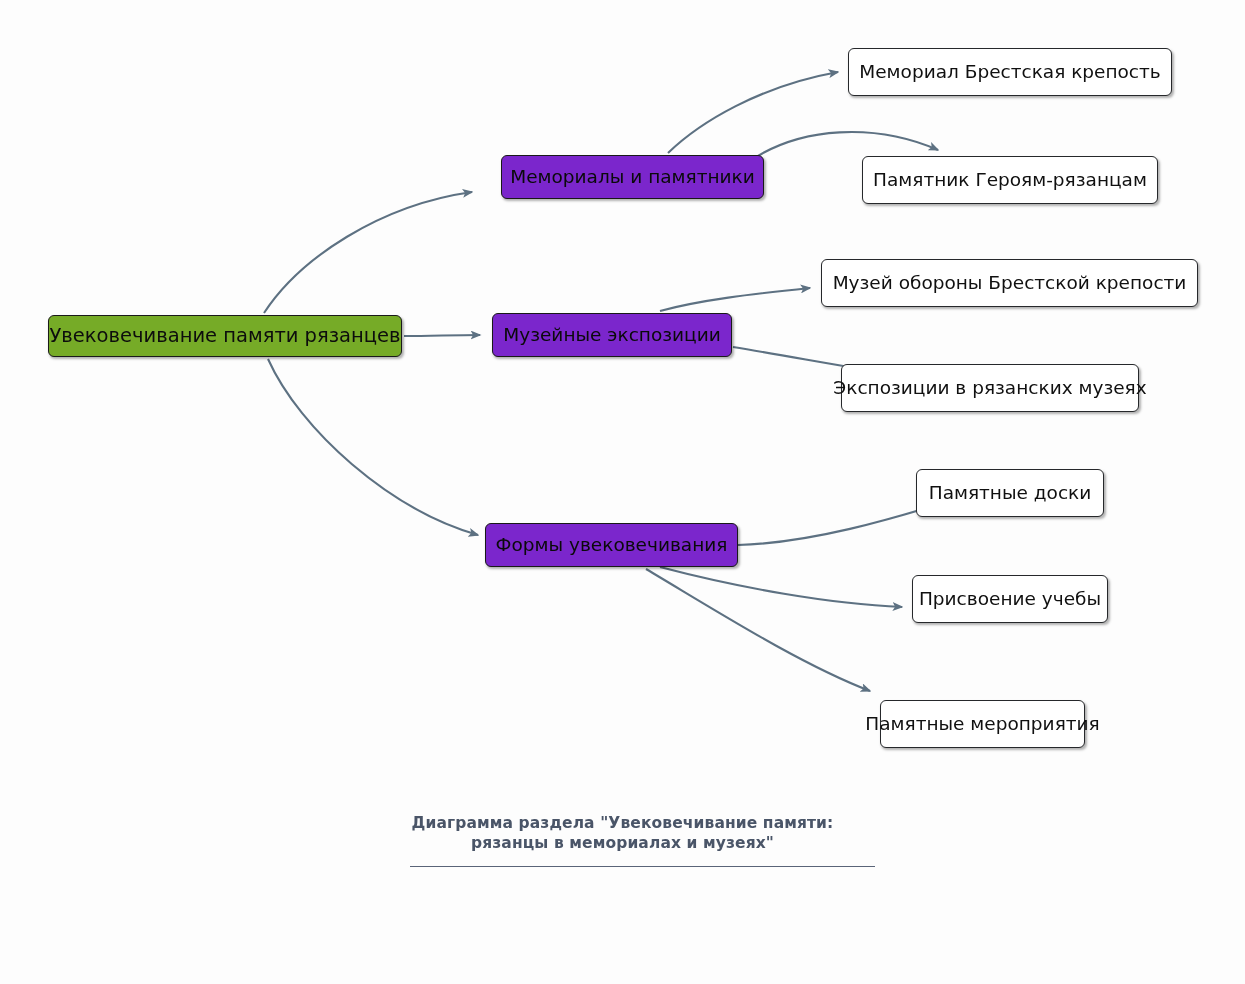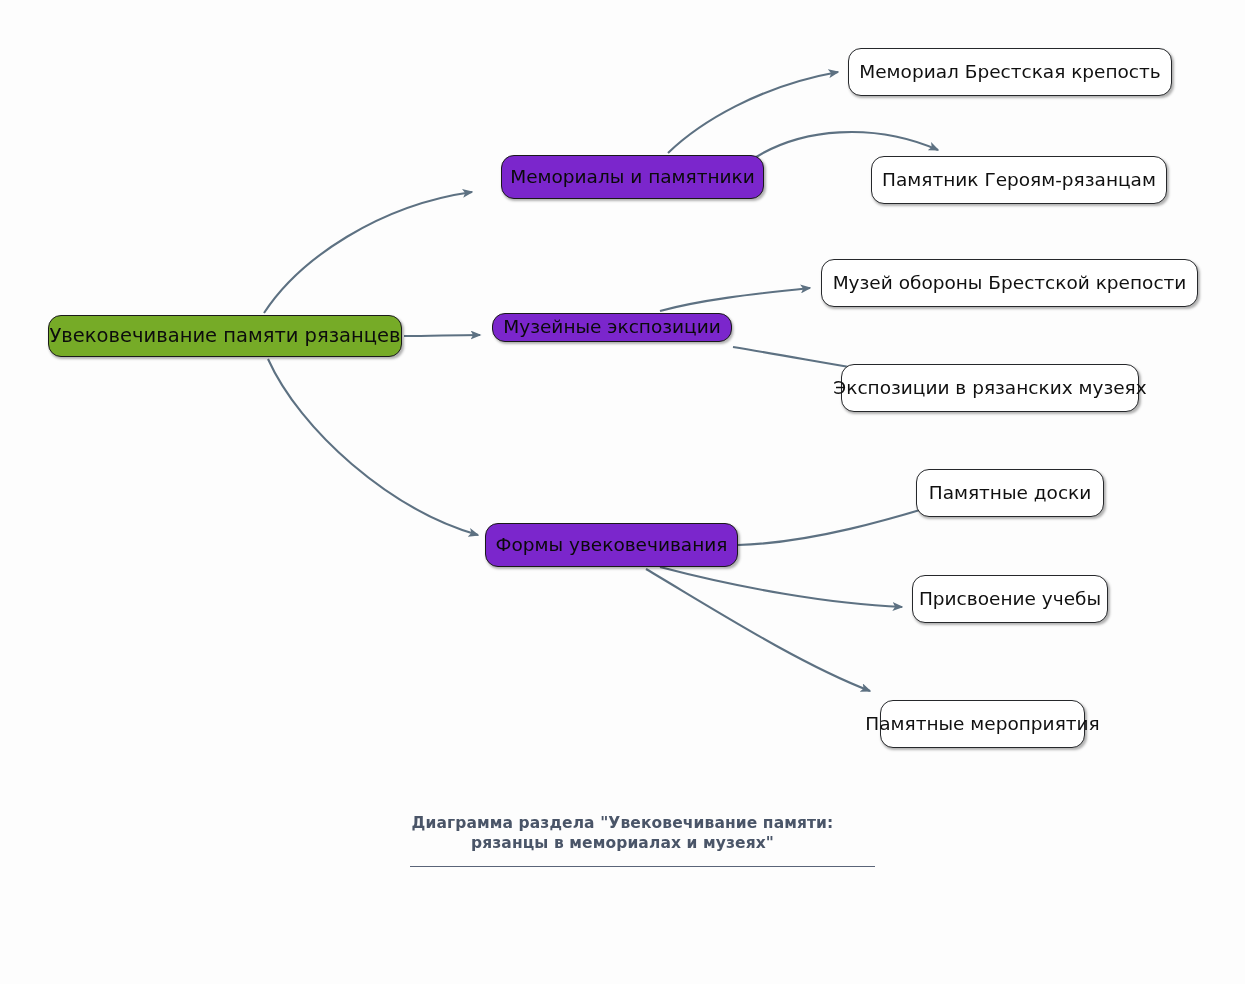--- a/index.html
+++ b/index.html
@@ -25,21 +25,21 @@
     pointer-events: none;
   }
   .node {
     position: absolute;
     box-sizing: border-box;
     display: flex;
     align-items: center;
     justify-content: center;
     text-align: center;
     white-space: nowrap;
-    border-radius: 13px;
+    border-radius: 6px;
     line-height: 1.1;
   }
   .node-root {
     background: #76ab27;
     border: 1.6px solid #1a1a1a;
     color: #0d0d0d;
     font-size: 19.5px;
     box-shadow: 1.5px 2px 2.5px rgba(0,0,0,0.30);
     align-items: center;
   }
@@ -112,33 +112,33 @@
   </svg>
 
   <div class="node node-root" style="left:48px; top:315px; width:354px; height:42px;">
     <span>Увековечивание памяти рязанцев</span>
   </div>
 
   <div class="node node-branch" style="left:481px; top:155px; width:263px; height:44px;margin-left:20px;">
     <span>Мемориалы и памятники</span>
   </div>
 
-  <div class="node node-branch" style="left:492px; top:313px; width:240px; height:29px;justify-content:center;">
+  <div class="node node-branch" style="left:492px; top:313px; width:240px; height:44px;justify-content:center;">
     <span>Музейные экспозиции</span>
   </div>
 
   <div class="node node-branch" style="left:485px; top:523px; width:253px; height:44px;">
     <span>Формы увековечивания</span>
   </div>
 
   <div class="node node-leaf" style="left:848px; top:48px; width:324px; height:48px;">
     <span>Мемориал Брестская крепость</span>
   </div>
 
-  <div class="node node-leaf" style="left:862px; top:156px; width:296px; height:48px;margin-left:9px;">
+  <div class="node node-leaf" style="left:862px; top:156px; width:296px; height:48px;">
     <span>Памятник Героям-рязанцам</span>
   </div>
 
   <div class="node node-leaf" style="left:821px; top:259px; width:377px; height:48px;">
     <span>Музей обороны Брестской крепости</span>
   </div>
 
   <div class="node node-leaf" style="left:841px; top:364px; width:298px; height:48px;">
     <span>Экспозиции в рязанских музеях</span>
   </div>

